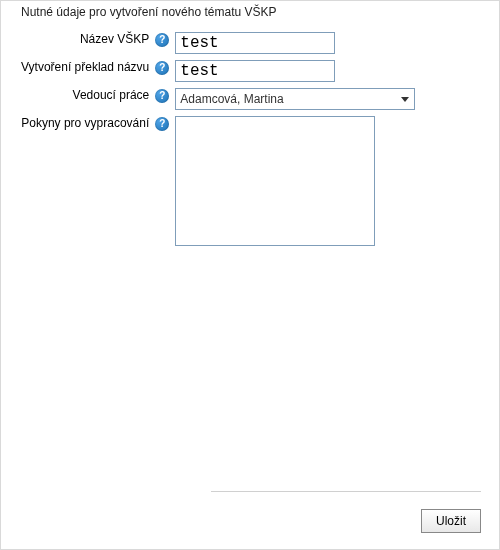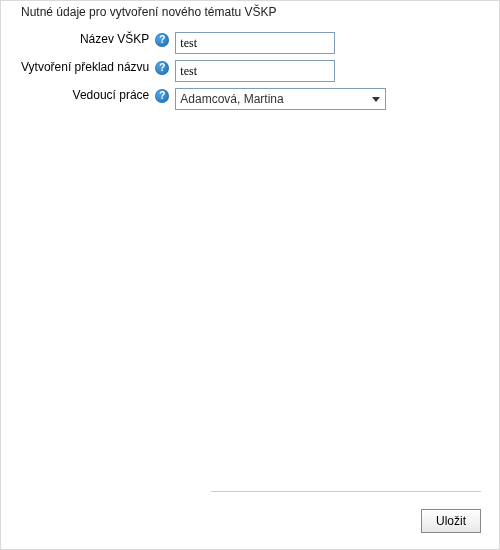--- a/index.html
+++ b/index.html
@@ -58,33 +58,33 @@
     background: radial-gradient(circle at 30% 30%, #4ea3e6, #1a6fb3);
     color: #ffffff;
     font-size: 10px;
     font-weight: bold;
     align-items: center;
     justify-content: center;
     line-height: 14px;
     box-shadow: inset 0 0 0 1px rgba(0,0,0,0.1);
   }
   input.text {
-    font-family: Liberation Serif, serif;
-    font-size: 12px;
+    font-family: Liberation Mono, monospace;
+    font-size: 16px;
     box-sizing: border-box;
     height: 22px;
     padding: 2px 4px;
     border: 1px solid #7f9db9;
     background: #ffffff;
   }
   .w160 { width: 160px; }
 
   .combo {
     display: flex;
-    width: 211px;
+    width: 240px;
     height: 22px;
     border: 1px solid #7f9db9;
     box-sizing: border-box;
     background: #ffffff;
     align-items: center;
   }
   .combo-text {
     flex: 1;
     padding: 0 4px;
     font-size: 12px;
@@ -170,18 +170,25 @@
       <td class="help"><span class="help-icon">?</span></td>
       <td>
         <div class="combo">
           <div class="combo-text">Adamcová, Martina</div>
           <div class="combo-btn">
             <div class="combo-arrow"></div>
           </div>
         </div>
       </td>
     </tr>
+    <tr>
+      <td class="label"><span>Pokyny pro vypracování</span></td>
+      <td class="help"><span class="help-icon">?</span></td>
+      <td>
+        <textarea class="rich ta-instructions" style=""></textarea>
+      </td>
+    </tr>
   </tbody>
     </table>
 
   <div class="footer-sep"></div>
   <button class="save-btn">Uložit</button>
 </div>
 
 </body></html>

